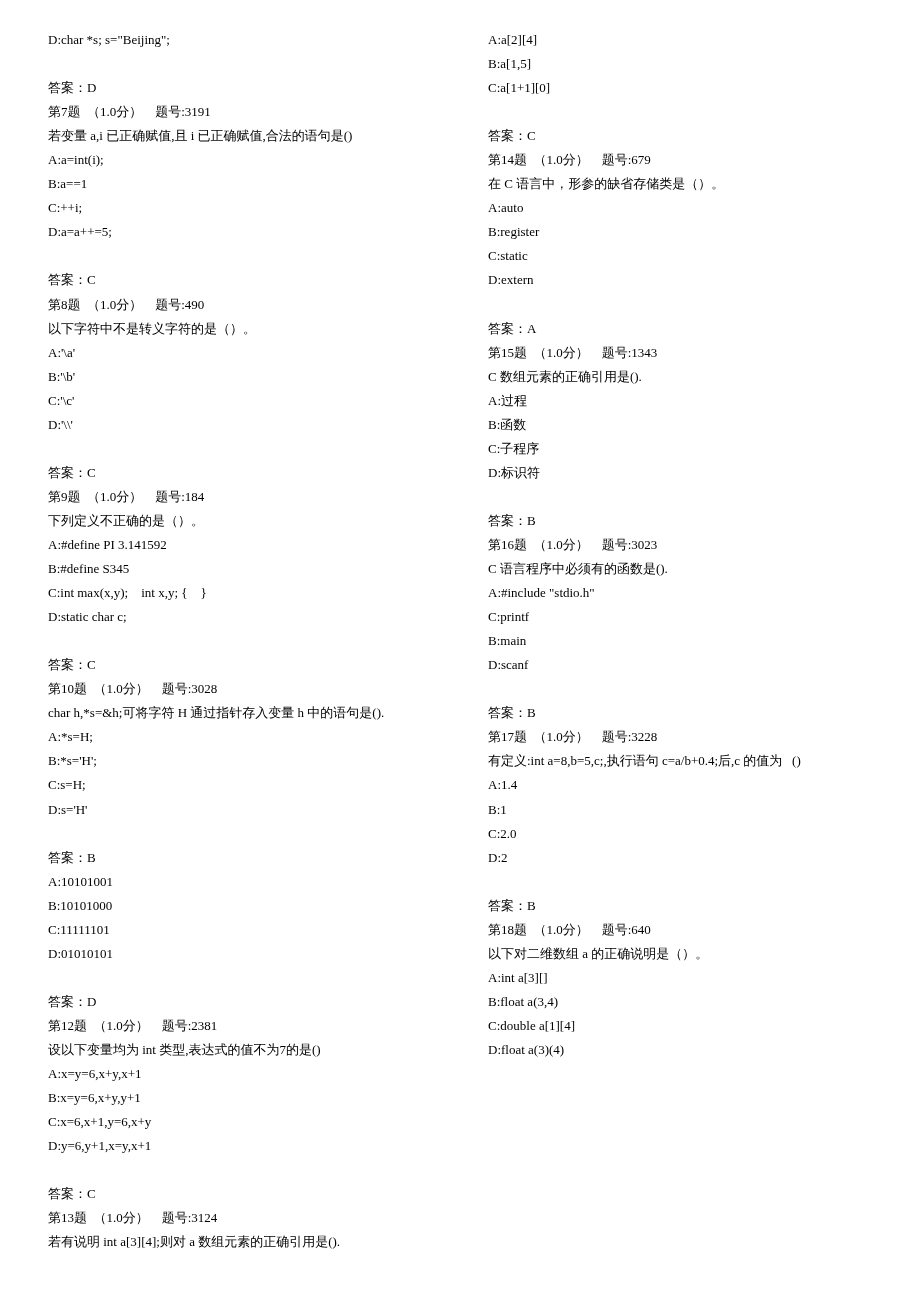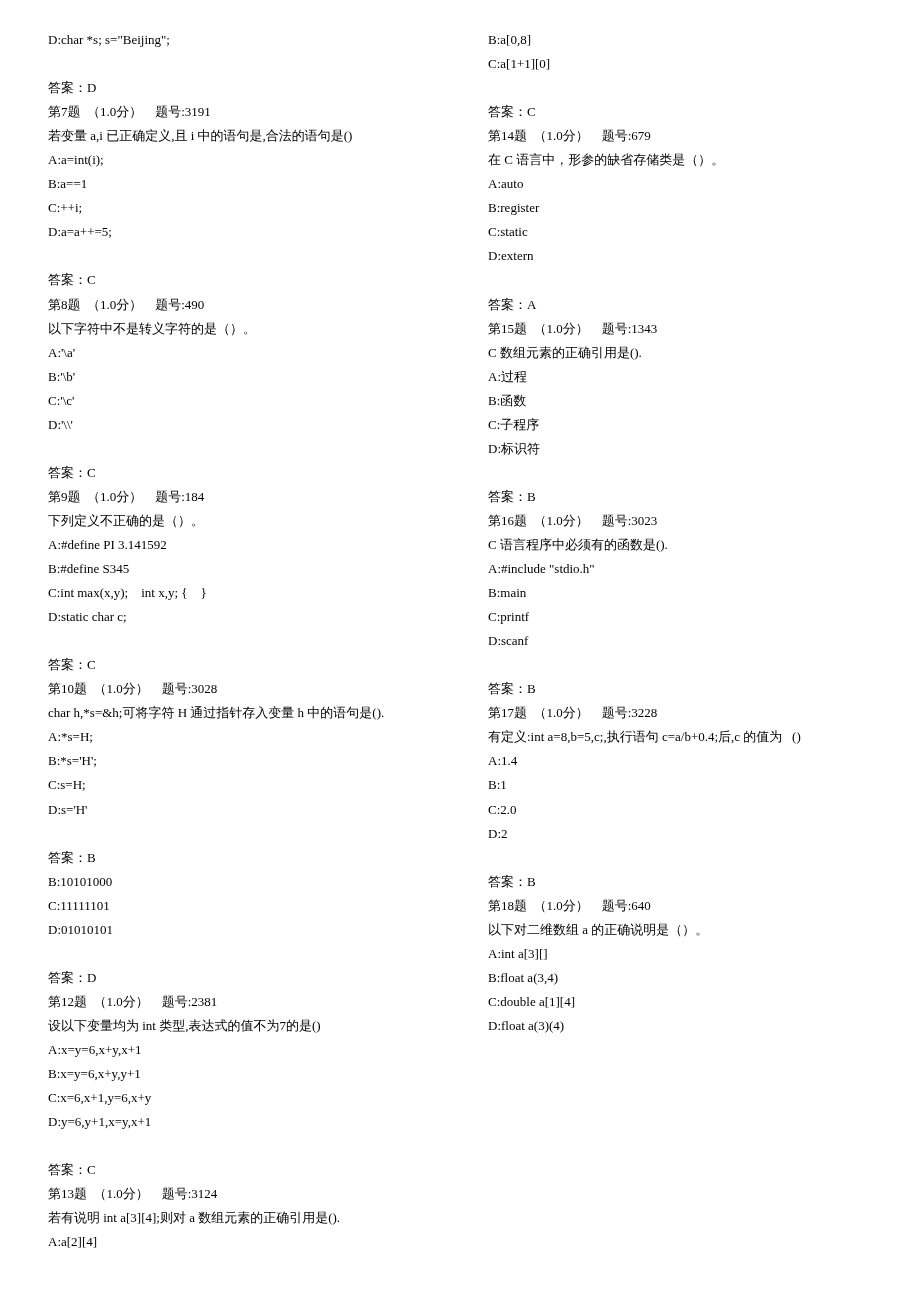--- a/index.html
+++ b/index.html
@@ -26,21 +26,21 @@
   }
 </style>
 </head>
 <body>
 
 <div class="columns" id="root">
     <div class="line">D:char *s; s="Beijing";</div>
     <div class="spacer"></div>
     <div class="line">答案：D</div>
     <div class="line">第7题  （1.0分）    题号:3191</div>
-    <div class="line">若变量 a,i 已正确定义,且 i 中的语句是,合法的语句是()</div>
+    <div class="line">若变量 a,i 已正确赋值,且 i 已正确赋值,合法的语句是()</div>
     <div class="line">A:a=int(i);</div>
     <div class="line">B:a==1</div>
     <div class="line">C:++i;</div>
     <div class="line">D:a=a++=5;</div>
     <div class="spacer"></div>
     <div class="line">答案：C</div>
     <div class="line">第8题  （1.0分）    题号:490</div>
     <div class="line">以下字符中不是转义字符的是（）。</div>
     <div class="line">A:'\a'</div>
     <div class="line">B:'\b'</div>
@@ -57,37 +57,38 @@
     <div class="spacer"></div>
     <div class="line">答案：C</div>
     <div class="line">第10题  （1.0分）    题号:3028</div>
     <div class="line">char h,*s=&amp;h;可将字符 H 通过指针存入变量 h 中的语句是().</div>
     <div class="line">A:*s=H;</div>
     <div class="line">B:*s='H';</div>
     <div class="line">C:s=H;</div>
     <div class="line">D:s='H'</div>
     <div class="spacer"></div>
     <div class="line">答案：B</div>
+    <div class="line">A:10101001</div>
     <div class="line">B:10101000</div>
     <div class="line">C:11111101</div>
     <div class="line">D:01010101</div>
     <div class="spacer"></div>
     <div class="line">答案：D</div>
     <div class="line">第12题  （1.0分）    题号:2381</div>
     <div class="line">设以下变量均为 int 类型,表达式的值不为7的是()</div>
     <div class="line">A:x=y=6,x+y,x+1</div>
     <div class="line">B:x=y=6,x+y,y+1</div>
     <div class="line">C:x=6,x+1,y=6,x+y</div>
     <div class="line">D:y=6,y+1,x=y,x+1</div>
     <div class="spacer"></div>
     <div class="line">答案：C</div>
     <div class="line">第13题  （1.0分）    题号:3124</div>
     <div class="line">若有说明 int a[3][4];则对 a 数组元素的正确引用是().</div>
     <div class="line">A:a[2][4]</div>
-    <div class="line">B:a[0,8]</div>
+    <div class="line">B:a[1,5]</div>
     <div class="line">C:a[1+1][0]</div>
     <div class="spacer"></div>
     <div class="line">答案：C</div>
     <div class="line">第14题  （1.0分）    题号:679</div>
     <div class="line">在 C 语言中，形参的缺省存储类是（）。</div>
     <div class="line">A:auto</div>
     <div class="line">B:register</div>
     <div class="line">C:static</div>
     <div class="line">D:extern</div>
     <div class="spacer"></div>
@@ -96,22 +97,22 @@
     <div class="line">C 数组元素的正确引用是().</div>
     <div class="line">A:过程</div>
     <div class="line">B:函数</div>
     <div class="line">C:子程序</div>
     <div class="line">D:标识符</div>
     <div class="spacer"></div>
     <div class="line">答案：B</div>
     <div class="line">第16题  （1.0分）    题号:3023</div>
     <div class="line">C 语言程序中必须有的函数是().</div>
     <div class="line">A:#include "stdio.h"</div>
+    <div class="line">C:printf</div>
     <div class="line">B:main</div>
-    <div class="line">C:printf</div>
     <div class="line">D:scanf</div>
     <div class="spacer"></div>
     <div class="line">答案：B</div>
     <div class="line">第17题  （1.0分）    题号:3228</div>
     <div class="line">有定义:int a=8,b=5,c;,执行语句 c=a/b+0.4;后,c 的值为   ()</div>
     <div class="line">A:1.4</div>
     <div class="line">B:1</div>
     <div class="line">C:2.0</div>
     <div class="line">D:2</div>
     <div class="spacer"></div>

